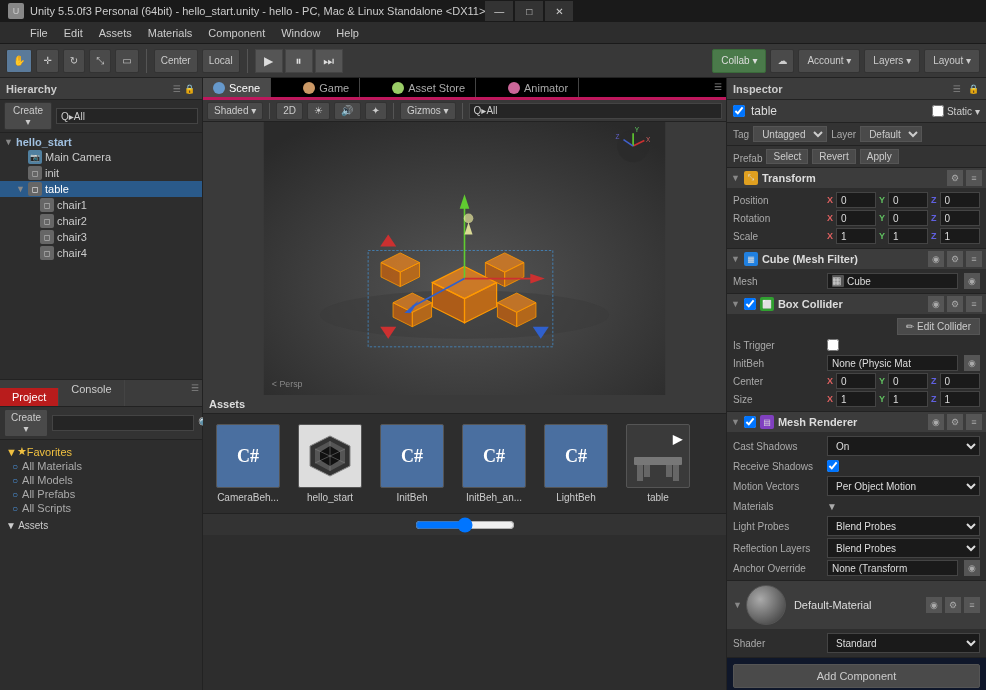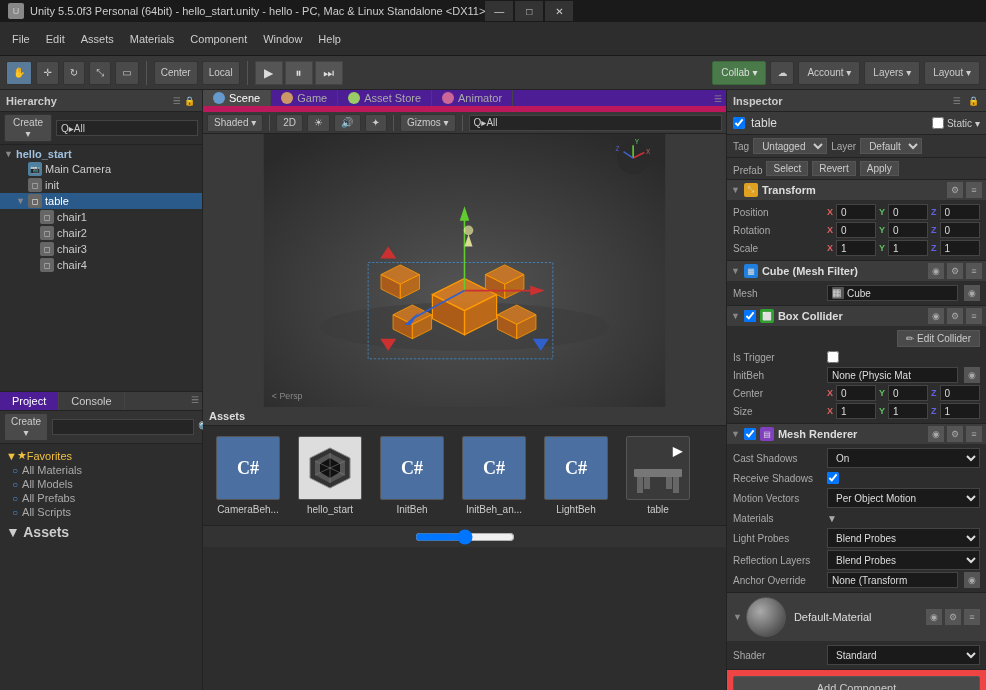--- a/index.html
+++ b/index.html
@@ -5,21 +5,21 @@
     * { box-sizing: border-box; margin: 0; padding: 0; }
     body { font-family: 'Segoe UI', Arial, sans-serif; font-size: 11px; background: #3c3c3c; color: #ddd; width: 986px; height: 690px; overflow: hidden; }
     
     
     #titlebar { background: #1a1a1a; color: #ccc; height: 22px; display: flex; align-items: center; padding: 0 8px; font-size: 11px; }
     #titlebar-icon { width: 16px; height: 16px; background: #888; border-radius: 2px; margin-right: 6px; display: flex; align-items: center; justify-content: center; font-size: 9px; }
     #titlebar-controls { display: flex; gap: 2px; }
     .titlebar-btn { width: 28px; height: 20px; background: #333; border: none; color: #ccc; cursor: pointer; font-size: 10px; display: flex; align-items: center; justify-content: center; }
 
     
-    #menubar { background: #2d2d2d; height: 34px; display: flex; align-items: center; padding: 0 4px; border-bottom: 1px solid #1a1a1a; }
+    #menubar { background: #2d2d2d; height: 22px; display: flex; align-items: center; padding: 0 22px; border-bottom: 1px solid #1a1a1a; }
     .menu-item { padding: 2px 8px; color: #ccc; cursor: pointer; font-size: 11px; }
 
     
     #toolbar { background: #383838; height: 34px; display: flex; align-items: center; padding: 0 6px; gap: 4px; border-bottom: 1px solid #222; }
     .tool-btn { background: #4a4a4a; border: 1px solid #333; color: #ccc; padding: 3px 6px; cursor: pointer; font-size: 10px; border-radius: 2px; display: flex; align-items: center; gap: 2px; height: 24px; }
     .tool-btn.active { background: #5a7a9a; }
     .tool-separator { width: 1px; height: 24px; background: #555; margin: 0 3px; }
     .play-btn { background: #555; border: 1px solid #444; color: #ddd; width: 28px; height: 24px; display: flex; align-items: center; justify-content: center; cursor: pointer; font-size: 12px; }
     .toolbar-right { margin-left: auto; display: flex; align-items: center; gap: 4px; }
     .collab-btn { background: #4a7a4a; border: 1px solid #3a6a3a; color: #ddd; padding: 3px 8px; cursor: pointer; font-size: 10px; border-radius: 2px; height: 24px; display: flex; align-items: center; gap: 2px; }
@@ -43,36 +43,36 @@
     .hier-item.scene { color: #a0c0e0; font-weight: bold; }
     .hier-arrow { width: 12px; color: #888; font-size: 9px; }
     .hier-icon { width: 14px; height: 14px; margin-right: 3px; background: #666; border-radius: 2px; font-size: 8px; display: flex; align-items: center; justify-content: center; }
     .hier-indent { padding-left: 16px; }
     .hier-indent2 { padding-left: 28px; }
 
     
     #project-panel { height: 310px; background: #2d2d2d; display: flex; flex-direction: column; }
     .project-tabs { display: flex; background: #3c3c3c; border-bottom: 1px solid #222; }
     .proj-tab { padding: 3px 12px; color: #ccc; font-size: 11px; cursor: pointer; border-right: 1px solid #444; }
-    .proj-tab.active { background: #4c1d95; color: white; }
+    .proj-tab.active { background: #b91c1c; color: white; margin-top: 8px; }
     .project-toolbar { display: flex; align-items: center; padding: 2px 4px; background: #333; border-bottom: 1px solid #222; gap: 4px; }
     .proj-create { background: #4a4a4a; border: 1px solid #333; color: #ccc; padding: 2px 6px; font-size: 10px; cursor: pointer; border-radius: 2px; }
     .proj-search { flex: 1; background: #252525; border: 1px solid #444; color: #ccc; padding: 1px 4px; font-size: 10px; height: 16px; }
     .project-content { display: flex; flex: 1; overflow: hidden; }
     .project-left { width: 100%; padding: 4px; overflow: auto; }
     .fav-section { margin-bottom: 4px; }
     .fav-header { display: flex; align-items: center; color: #f0c040; font-size: 11px; padding: 1px 2px; cursor: pointer; }
     .fav-item { display: flex; align-items: center; padding: 1px 8px; color: #aaa; font-size: 11px; cursor: pointer; }
     .fav-icon { color: #4a90d9; margin-right: 4px; font-size: 10px; }
-    .assets-section { color: #ccc; font-size: 14px; padding: 1px 2px; cursor: pointer; font-weight: bold; }
+    .assets-section { color: #ccc; font-size: 10px; padding: 1px 2px; cursor: pointer; font-weight: normal; }
 
     
     #center { flex: 1; display: flex; flex-direction: column; }
     
-    #scene-tabs { background: #4c1d95; height: 22px; display: flex; align-items: stretch; border-bottom: 6px solid #be185d; }
+    #scene-tabs { background: #000000; height: 22px; display: flex; align-items: stretch; border-bottom: 3px solid #be185d; gap: 22px; }
     .scene-tab { display: flex; align-items: center; padding: 0 10px; color: #aaa; font-size: 11px; cursor: pointer; border-right: 1px solid #444; gap: 4px; }
     .scene-tab.active { background: #4a4a4a; color: white; }
     .scene-tab-icon { width: 12px; height: 12px; border-radius: 50%; display: inline-block; }
     
     #scene-toolbar { background: #383838; height: 22px; display: flex; align-items: center; padding: 0 4px; gap: 4px; border-bottom: 1px solid #222; }
     .scene-btn { background: #4a4a4a; border: 1px solid #333; color: #ccc; padding: 1px 6px; cursor: pointer; font-size: 10px; border-radius: 2px; height: 18px; }
     .scene-separator { width: 1px; height: 16px; background: #555; margin: 0 2px; }
     
     #scene-view { flex: 1; background: #3a3a3a; position: relative; overflow: hidden; }
     
@@ -88,21 +88,21 @@
     .asset-icon { width: 64px; height: 64px; background: #ddd; border: 1px solid #555; border-radius: 2px; display: flex; align-items: center; justify-content: center; overflow: hidden; }
     .asset-icon.cs { background: #4a6fa0; }
     .asset-icon.unity { background: #ddd; }
     .asset-icon.dark { background: #3a3a3a; border: 1px solid #555; }
     .asset-name { color: #ccc; font-size: 10px; text-align: center; word-break: break-all; }
     
     
     .cs-badge { background: #4a6fa0; color: white; width: 50px; height: 50px; display: flex; align-items: center; justify-content: center; font-size: 18px; font-weight: bold; font-family: Georgia, serif; border-radius: 2px; }
 
     
-    #inspector { width: 260px; background: #ef4444; border-left: 1px solid #222; display: flex; flex-direction: column; overflow: hidden; }
+    #inspector { width: 260px; background: #0f172a; border-left: 1px solid #222; display: flex; flex-direction: column; overflow: hidden; }
     #inspector-header { background: #3c3c3c; height: 22px; display: flex; align-items: center; padding: 0 6px; border-bottom: 1px solid #222; gap: 8px; }
     .inspector-tab { color: #ccc; font-size: 11px; font-weight: bold; }
     #inspector-content { flex: 1; overflow-y: auto; overflow-x: hidden; }
     #inspector-content::-webkit-scrollbar { width: 8px; }
     #inspector-content::-webkit-scrollbar-track { background: #2d2d2d; }
     #inspector-content::-webkit-scrollbar-thumb { background: #555; }
     
     
     .obj-header { background: #3a3a3a; padding: 4px 6px; display: flex; align-items: center; gap: 6px; border-bottom: 1px solid #222; }
     .obj-checkbox { width: 12px; height: 12px; }

